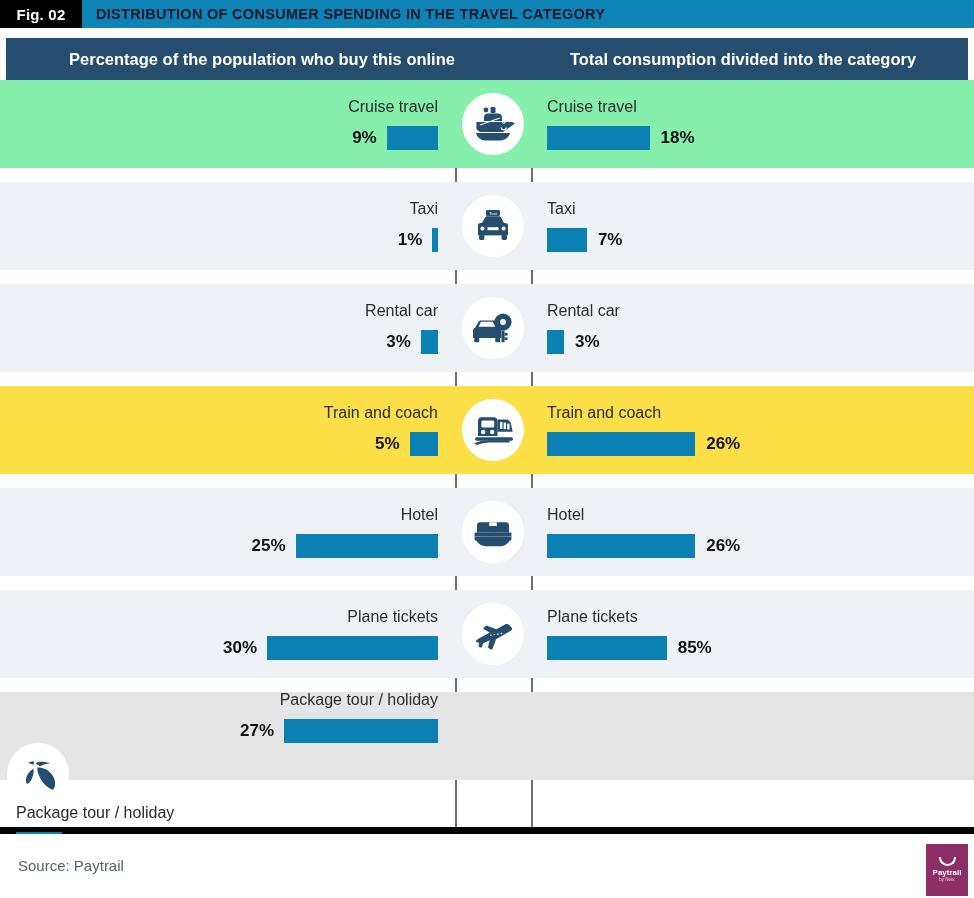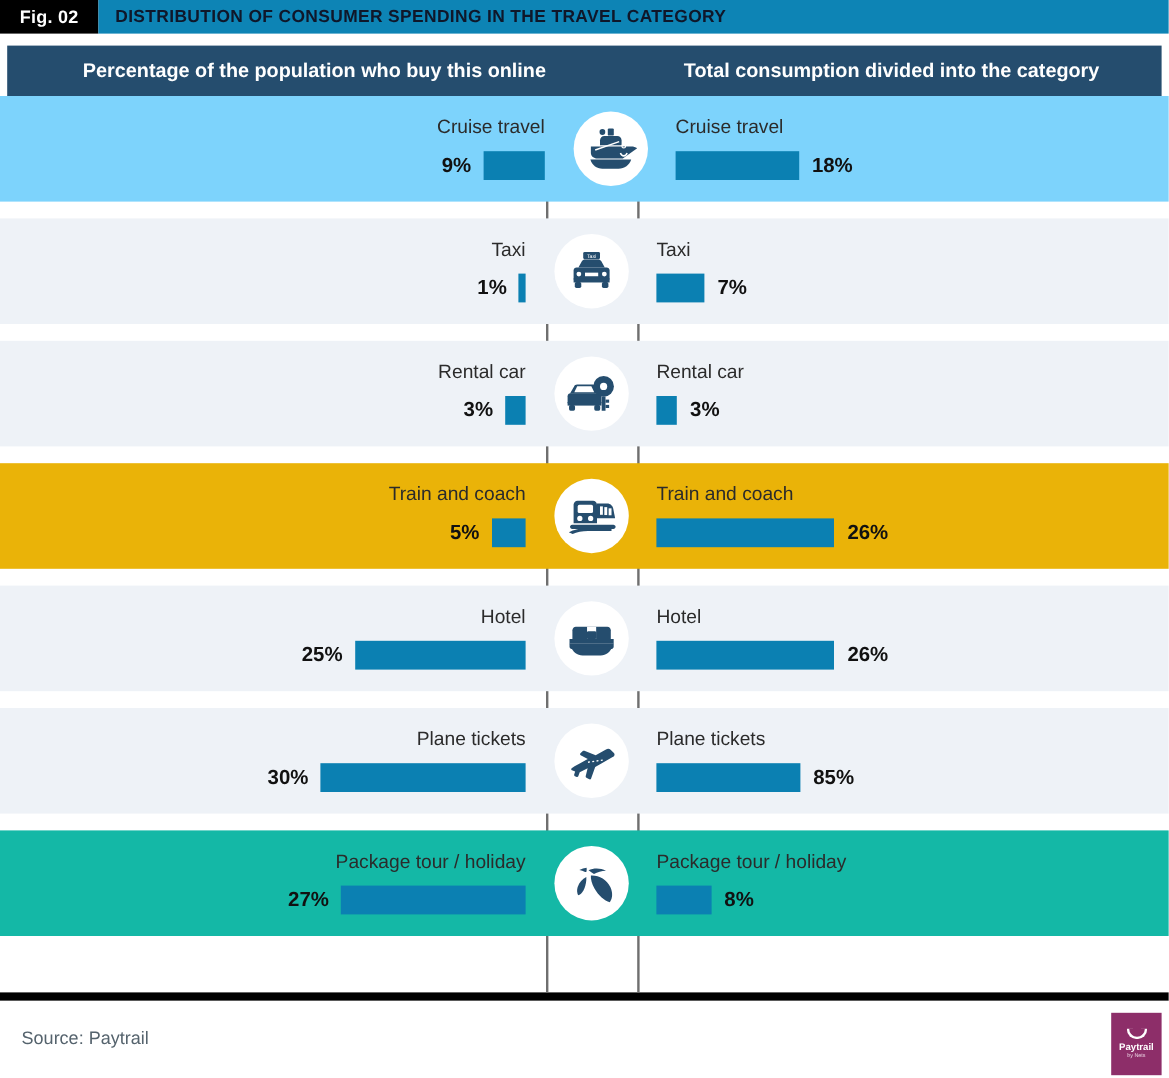--- a/index.html
+++ b/index.html
@@ -142,21 +142,21 @@
   <div class="colhead">
     <div class="ch ch-right">Percentage of the population who buy this online</div>
     <div class="ch ch-left">Total consumption divided into the category</div>
   </div>
 </div>
 
 <div class="body">
   <div class="divider d1"></div>
   <div class="divider d2"></div>
   <div class="rows" id="rows">
-      <div class="row" style="background: #7dd3fc; padding-left: 16px;">
+      <div class="row" style="background: #86efac;">
         <div class="half-left">
           <div class="lbl-left">Cruise travel</div>
           <div class="barline-left">
             <span class="pct-left">9%</span>
             <div class="bar" style="width: 51.3px; background: rgb(11, 128, 178);"></div>
           </div>
         </div>
         <div class="icon-col">
           <div class="icon-disc">
             <svg width="46" height="46" viewBox="0 0 46 46">
@@ -244,21 +244,21 @@
           </div>
         </div>
         <div class="half-right">
           <div class="lbl-right">Rental car</div>
           <div class="barline-right">
             <div class="bar" style="width: 17.1px; background: rgb(11, 128, 178);"></div>
             <span class="pct-right">3%</span>
           </div>
         </div>
       </div>
-      <div class="row" style="background: #eab308; justify-content: flex-end;">
+      <div class="row" style="background: #fde047; justify-content: flex-end;">
         <div class="half-left">
           <div class="lbl-left">Train and coach</div>
           <div class="barline-left">
             <span class="pct-left">5%</span>
             <div class="bar" style="width: 28.5px; background: rgb(11, 128, 178);"></div>
           </div>
         </div>
         <div class="icon-col">
           <div class="icon-disc">
             <svg width="46" height="46" viewBox="0 0 46 46">
@@ -335,21 +335,21 @@
           </div>
         </div>
         <div class="half-right">
           <div class="lbl-right">Plane tickets</div>
           <div class="barline-right">
             <div class="bar" style="width: 119.7px; background: rgb(11, 128, 178);"></div>
             <span class="pct-right">85%</span>
           </div>
         </div>
       </div>
-      <div class="row" style="background: #14b8a6;">
+      <div class="row" style="background: #e5e5e5; flex-direction: column;">
         <div class="half-left">
           <div class="lbl-left">Package tour / holiday</div>
           <div class="barline-left">
             <span class="pct-left">27%</span>
             <div class="bar" style="width: 153.9px; background: rgb(11, 128, 178);"></div>
           </div>
         </div>
         <div class="icon-col">
           <div class="icon-disc">
             <svg width="46" height="46" viewBox="0 0 46 46">

